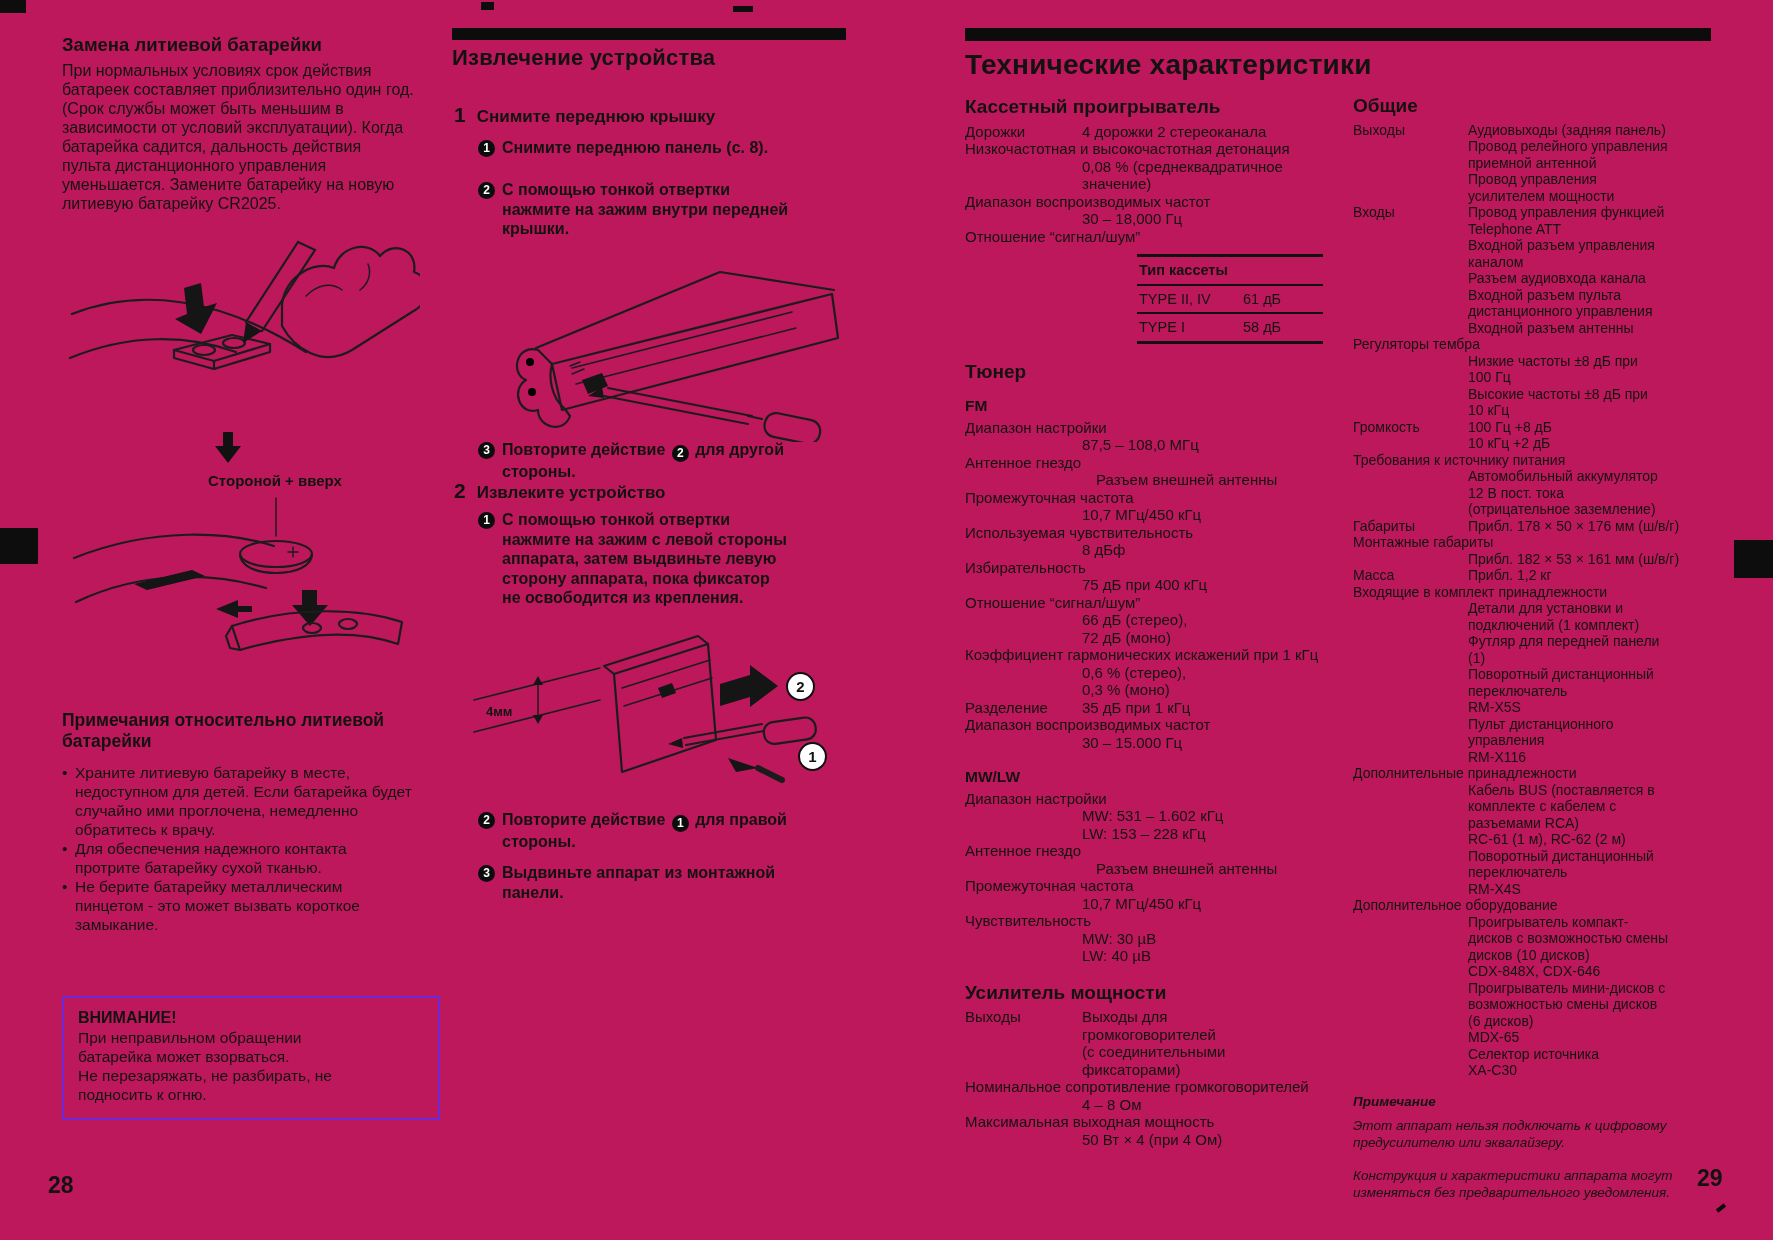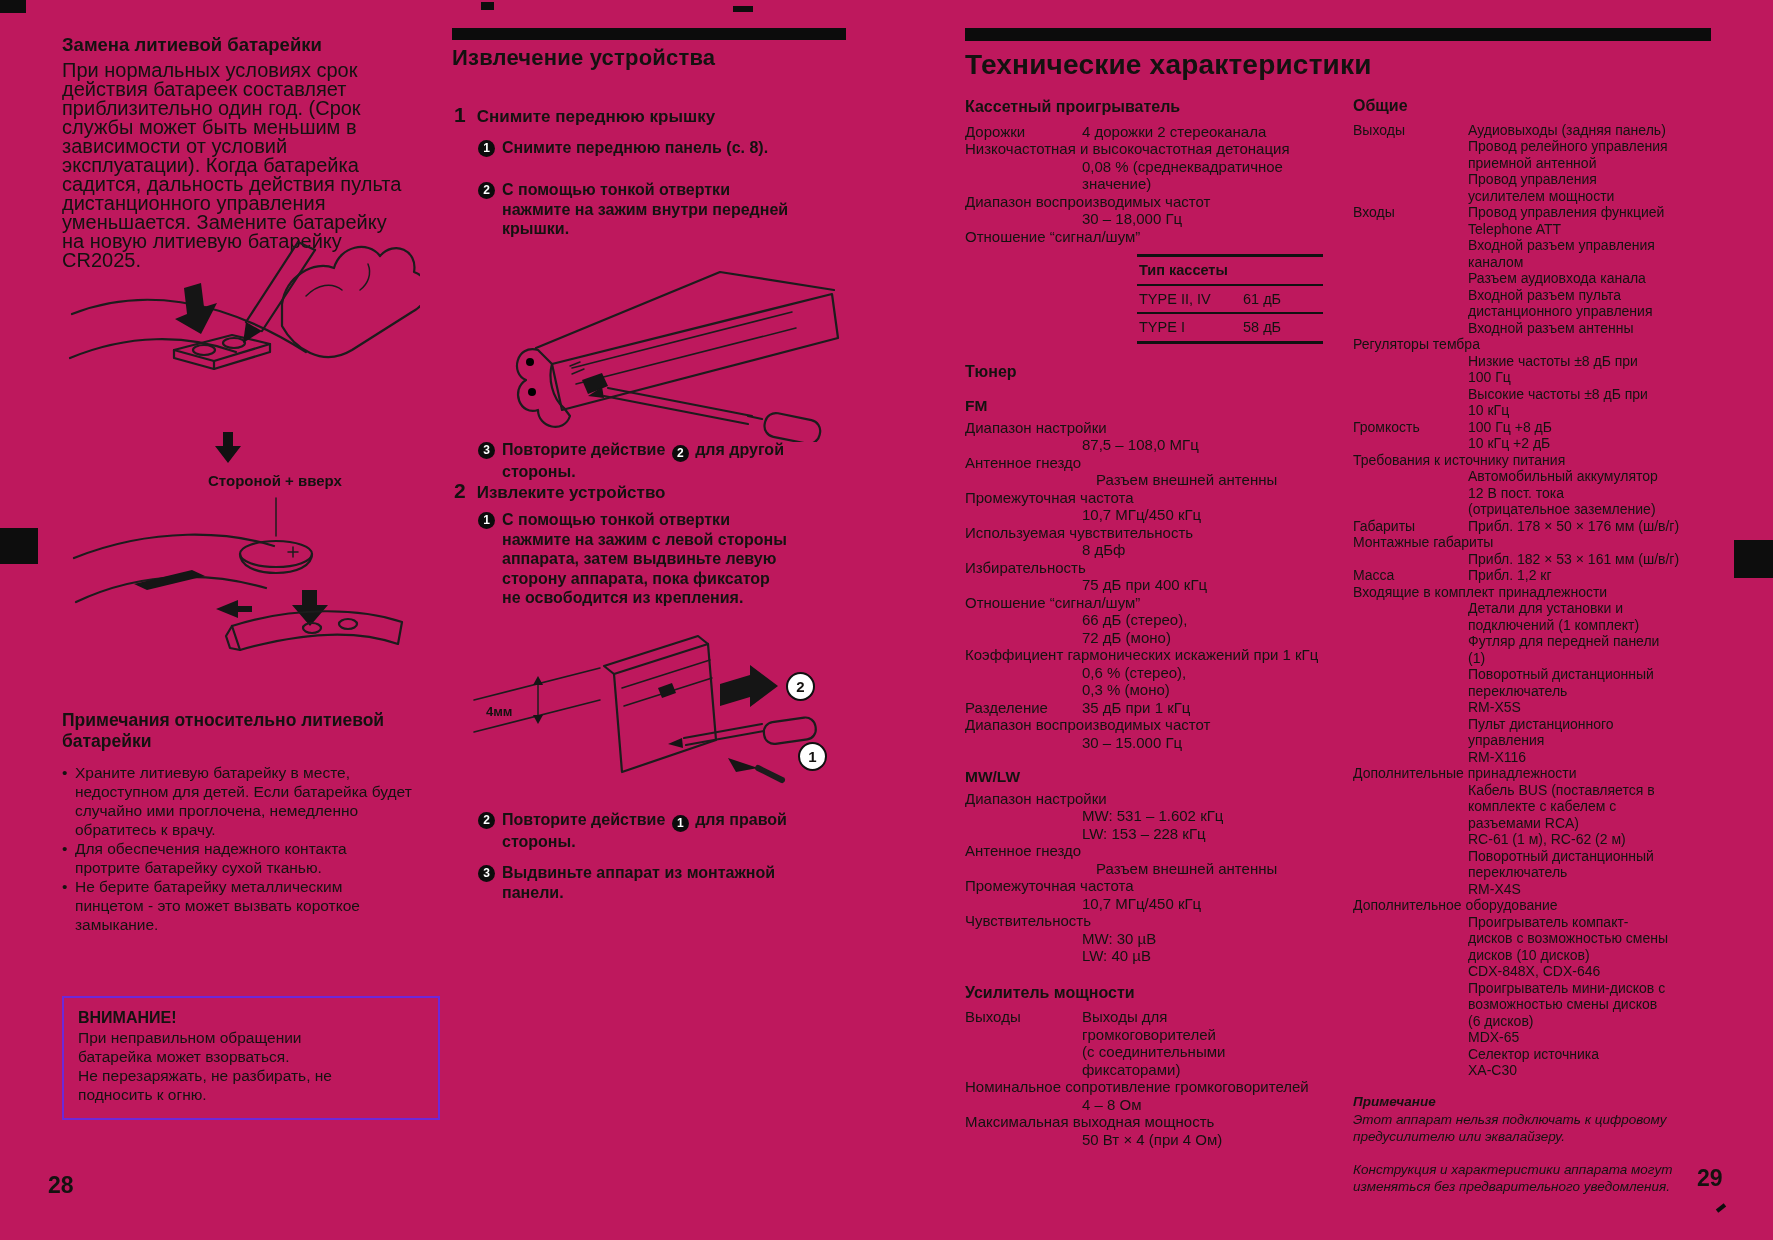--- a/index.html
+++ b/index.html
@@ -3,21 +3,21 @@
 <meta charset="utf-8">
 <style>
   html,body{margin:0;padding:0;background:#d9d9d6;}
   .sheet{position:relative;width:1773px;height:1240px;background:#be185d;overflow:hidden;
          font-family:"Liberation Sans",sans-serif;color:#141210;}
   .blackbox{position:absolute;background:#0d0d0d;}
 
   
   .colA{position:absolute;left:62px;top:34px;width:354px;}
   .colA .bat-title{position:absolute;top:0;left:0;font-size:18.5px;font-weight:bold;}
-  .colA .bat-body{position:absolute;top:27px;left:0;width:352px;font-size:20px;line-height:19px;}
+  .colA .bat-body{position:absolute;top:27px;left:0;width:352px;font-size:16px;line-height:19px;}
   .fig1{position:absolute;top:196px;left:6px;}
   .down-arrow{position:absolute;top:398px;left:152px;}
   .figcap{position:absolute;top:438px;left:146px;font-size:15px;font-weight:bold;}
   .fig2{position:absolute;top:462px;left:6px;}
   .notes-title{position:absolute;top:676px;left:0;width:330px;font-size:17.5px;font-weight:bold;line-height:21px;}
   .bullets{position:absolute;top:729px;left:0;width:352px;font-size:15.5px;line-height:19px;}
   .bullet{position:relative;padding-left:13px;}
   .bullet::before{content:"•";position:absolute;left:0;top:0;}
   .warnbox{position:absolute;top:962px;left:0;width:346px;border:2px solid #6d28d9;padding:11px 14px 14px;}
   .warnbox .wt{font-size:16px;font-weight:bold;margin-bottom:1px;}
@@ -39,34 +39,34 @@
   .onum{position:absolute;width:25px;height:25px;border:2.2px solid #101010;border-radius:50%;background:#fff;
         font-size:15px;font-weight:bold;line-height:25px;text-align:center;}
   .dimlabel{position:absolute;font-size:13px;font-weight:bold;}
 
   
   .p2{position:absolute;left:965px;top:28px;width:760px;}
   .p2 .bar{position:absolute;top:0;left:0;width:746px;height:13px;background:#0c0c0c;}
   .p2 .ptitle{position:absolute;top:21px;left:0;font-size:28px;font-weight:bold;letter-spacing:.2px;}
   .p2c1{position:absolute;left:0;top:70px;width:374px;font-size:15px;line-height:17.5px;}
   .p2c2{position:absolute;left:388px;top:70px;width:362px;font-size:14px;line-height:16.5px;}
-  h3.sec{font-size:16px;font-weight:bold;margin:0 0 7px;}
+  h3.sec{font-size:19px;font-weight:bold;margin:0 0 7px;}
   h3.sec.gap{margin-top:19px;}
   h4.band{font-size:15.5px;font-weight:bold;margin:17px 0 4px;}
   .srow{display:grid;grid-template-columns:117px 1fr;}
   .p2c2 .srow{grid-template-columns:115px 1fr;}
   .srow .lbl{grid-column:1;}
   .srow.block .lbl{grid-column:1/-1;}
   .srow .vals{grid-column:2;}
   .ctable{width:186px;margin:9px 0 4px 172px;border-top:3px solid #111;border-bottom:3px solid #111;font-size:14.5px;}
   .ctable .throw{font-weight:bold;padding:5px 0 4px 2px;border-bottom:2px solid #111;}
   .ctable .trow{display:grid;grid-template-columns:104px 1fr;padding:5px 0 4px 2px;}
   .ctable .trow.mid{border-bottom:2px solid #111;}
   .noteblk{font-style:italic;font-size:13.5px;line-height:16.5px;margin-top:15px;max-width:334px;}
-  .noteblk .nt{font-weight:bold;margin-bottom:2px;}
+  .noteblk .nt{font-weight:bold;margin-bottom:8px;}
   .noteblk.second{margin-top:17px;}
 
   .pageno{position:absolute;font-size:23px;font-weight:bold;}
   svg.sketch path, svg.sketch ellipse, svg.sketch rect{stroke:#1c1c1c;stroke-width:2.2;fill:none;stroke-linecap:round;stroke-linejoin:round;}
   svg.sketch .fill{fill:#151515;stroke:none;}
   svg.sketch .thin{stroke-width:1.5;}
 </style>
 </head>
 <body>
 

